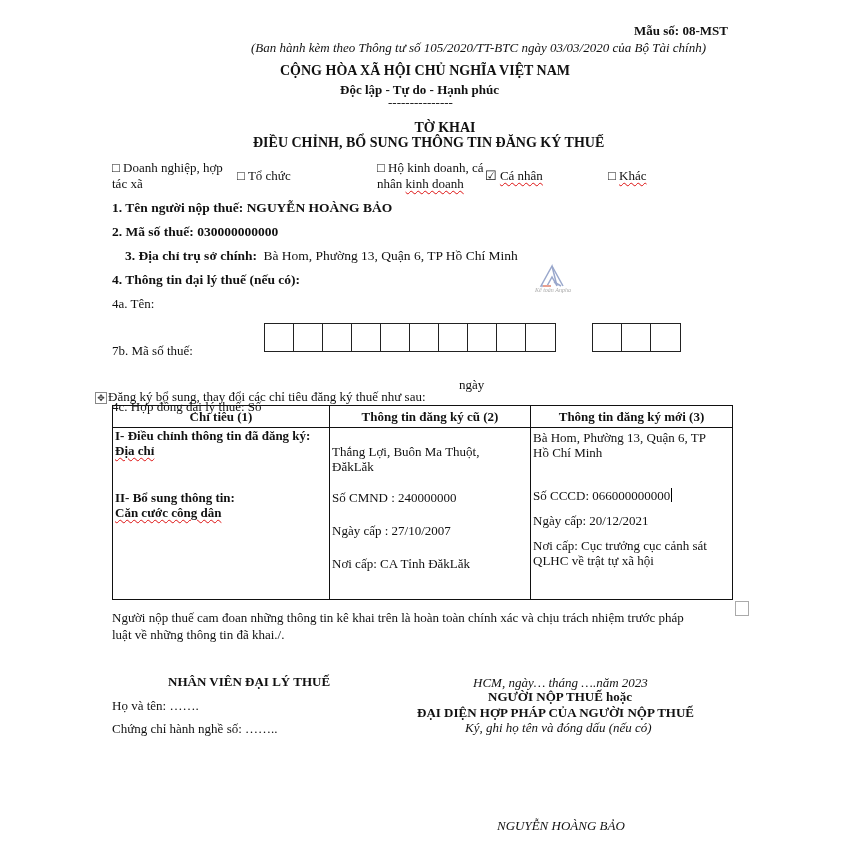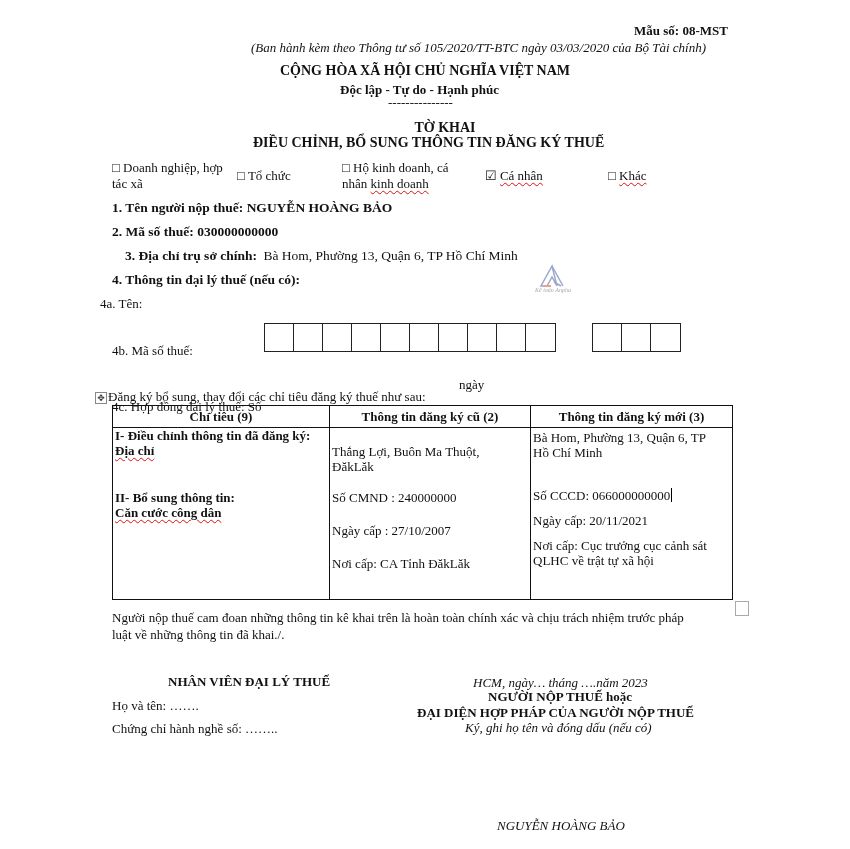--- a/index.html
+++ b/index.html
@@ -39,21 +39,21 @@
 
 <div class="abs f13" style="left:112px; top:160px; line-height:16px;">
   <span>□</span>
   <span>Doanh nghiệp, hợp</span><br>
   <span>tác xã</span>
 </div>
 <div class="abs f13" style="left:237px; top:168px;">
   <span>□</span>
   <span>Tổ chức</span>
 </div>
-<div class="abs f13" style="left:342px; top:160px; line-height:16px;">
+<div class="abs f13" style="left:377px; top:160px; line-height:16px;">
   <span>□</span>
   <span>Hộ kinh doanh, cá</span><br>
   <span>nhân <span class="squig">kinh doanh</span></span>
 </div>
 <div class="abs f13" style="left:485px; top:168px;">
   <span>☑</span>
   <span class="squig">Cá nhân</span>
 </div>
 <div class="abs f13" style="left:608px; top:168px;text-align:center;">
   <span>□</span>
@@ -77,51 +77,51 @@
 <div class="logo">
   <svg width="50" height="38" viewBox="0 0 50 38">
     <polygon points="15,4 4,24 10,24 15,15 20,24" fill="none" stroke="#9aa8cc" stroke-width="1.5"></polygon>
     <polygon points="15,4 26,24" fill="none" stroke="#9aa8cc" stroke-width="1.5"></polygon>
     <line x1="6" y1="24" x2="14" y2="24" stroke="#e8a090" stroke-width="2"></line>
     <line x1="17" y1="20" x2="24" y2="24" stroke="#9aa8cc" stroke-width="1.5"></line>
   </svg>
   <div style="position:absolute; left:-2px; top:25px; font-size:6px; font-style:italic; color:#aaa; white-space:nowrap;">Kế toán Anpha</div>
 </div>
 
-<div class="abs f13" style="left:100px; top:296px;">4a. Tên:</div>
+<div class="abs f13" style="left:112px; top:296px;">4a. Tên:</div>
 
 <div class="box-row" style="left:264px; top:323px;">
   <div class="cell"></div>
   <div class="cell"></div>
   <div class="cell"></div>
   <div class="cell"></div>
   <div class="cell"></div>
   <div class="cell"></div>
   <div class="cell"></div>
   <div class="cell"></div>
   <div class="cell"></div>
   <div class="cell"></div>
 </div>
 <div class="box-row" style="left:592px; top:323px;">
   <div class="cell"></div>
   <div class="cell"></div>
   <div class="cell"></div>
 </div>
 
-<div class="abs f13" style="left:112px; top:343px;">4b. Mã số thuế:</div>
+<div class="abs f13" style="left:112px; top:343px;">7b. Mã số thuế:</div>
 <div class="abs f13" style="left:112px; top:367px;margin-top:32px;">4c. Hợp đồng đại lý thuế: Số</div>
 <div class="abs f13" style="left:459px; top:377px;">ngày</div>
 
 <div class="move-handle">✥</div>
 <div class="abs f13" style="left:108px; top:389px;">Đăng ký bổ sung, thay đổi các chỉ tiêu đăng ký thuế như sau:</div>
 
 <table class="reg">
   <thead>
     <tr>
-      <th style="width:212px;">Chỉ tiêu (9)</th>
+      <th style="width:212px;">Chỉ tiêu (1)</th>
       <th style="width:196px;">Thông tin đăng ký cũ (2)</th>
       <th>Thông tin đăng ký mới (3)</th>
     </tr>
   </thead>
   <tbody>
     <tr>
       <td>
         <span class="cellblk b">I- Điều chỉnh thông tin đã đăng ký:</span>
         <span class="cellblk b"><span class="squig">Địa chỉ</span></span>
         <span class="cellblk" style="height:32px;"></span>
@@ -137,21 +137,21 @@
         <span class="cellblk">Ngày cấp : 27/10/2007</span>
         <span class="cellblk" style="height:18px;"></span>
         <span class="cellblk">Nơi cấp: CA Tỉnh ĐăkLăk</span>
       </td>
       <td>
         <span class="cellblk" style="height:2px;"></span>
         <span class="cellblk" style="width:190px;">Bà Hom, Phường 13, Quận 6, TP Hồ Chí Minh</span>
         <span class="cellblk" style="height:28px;"></span>
         <span class="cellblk"><span>Số CCCD: 066000000000</span><span class="caret"></span></span>
         <span class="cellblk" style="height:10px;"></span>
-        <span class="cellblk">Ngày cấp: 20/11/2021</span>
+        <span class="cellblk">Ngày cấp: 20/12/2021</span>
         <span class="cellblk" style="height:10px;"></span>
         <span class="cellblk" style="width:195px;">Nơi cấp: Cục trưởng cục cảnh sát QLHC về trật tự xã hội</span>
       </td>
     </tr>
   </tbody>
 </table>
 
 <div class="side-box"></div>
 
 <div class="abs f13" style="left:112px; top:610px;">Người nộp thuế cam đoan những thông tin kê khai trên là hoàn toàn chính xác và chịu trách nhiệm trước pháp</div>

